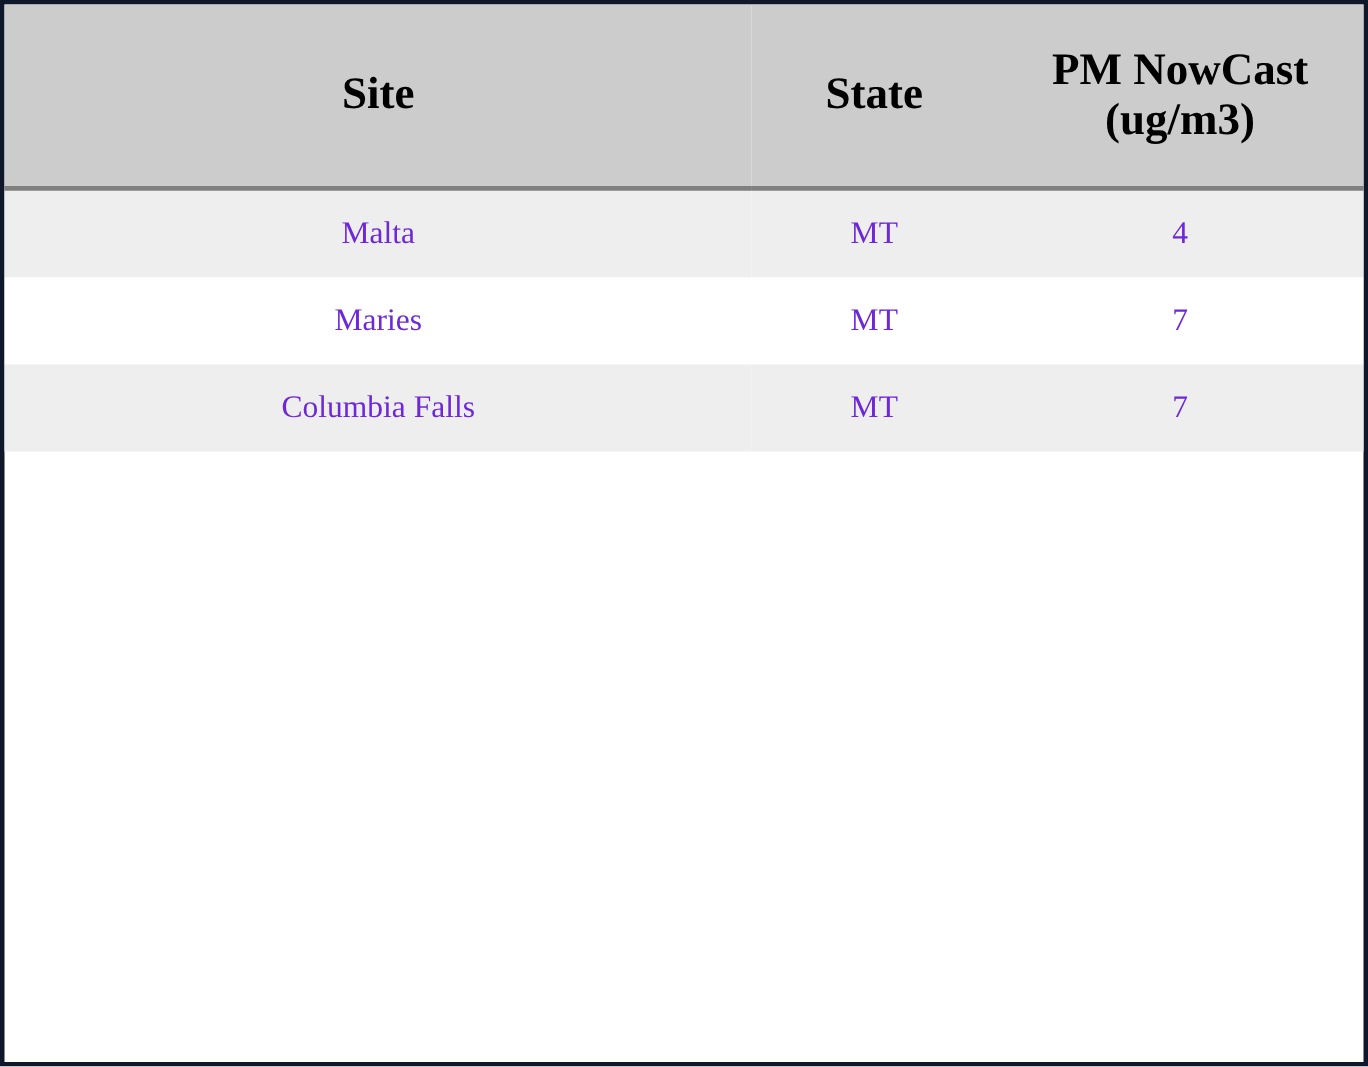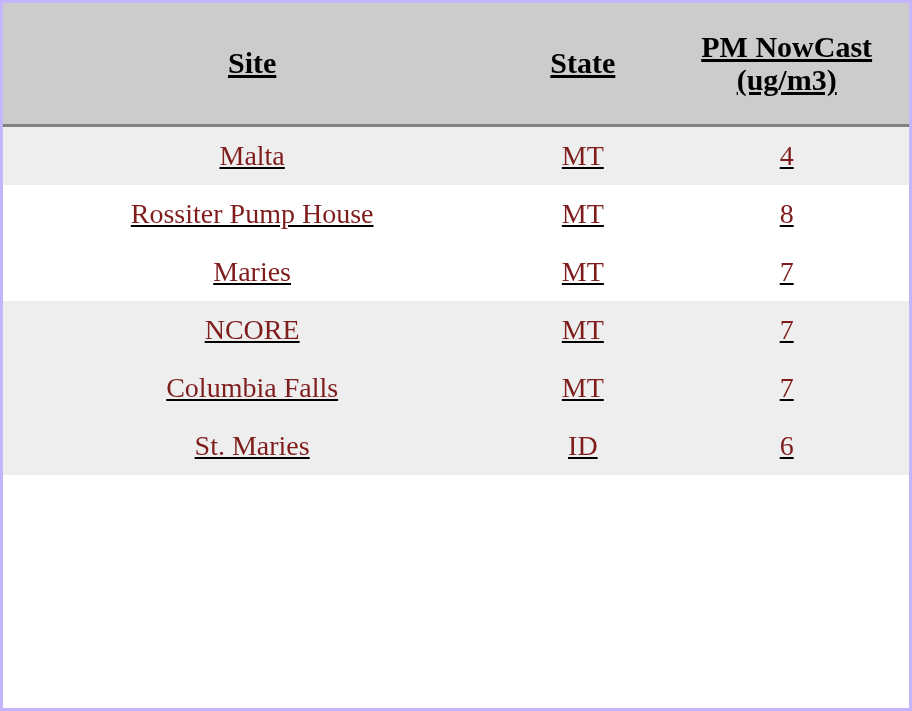--- a/index.html
+++ b/index.html
@@ -10,23 +10,22 @@
   body {
     width: 912px;
     height: 711px;
     font-family: "Liberation Serif", serif;
     overflow: hidden;
   }
   .table-wrap {
     width: 912px;
     height: 711px;
     box-sizing: border-box;
-    border: 3px solid #c4b5fd;
+    border: 3px solid #0f172a;
     background: #ffffff;
-    text-decoration: underline;
   }
   table.data-table {
     width: 100%;
     border-collapse: collapse;
     table-layout: fixed;
   }
   table.data-table thead th {
     background: #cccccc;
     font-family: "Liberation Serif", serif;
     font-weight: bold;
@@ -35,22 +34,22 @@
     text-align: center;
     padding: 6px 4px;
     line-height: 1.12;
     border-bottom: 3px solid #808080;
     vertical-align: middle;
     height: 122px;
     box-sizing: border-box;
   }
   table.data-table tbody td {
     font-family: "Liberation Serif", serif;
-    font-size: 28px;
-    color: #7f1d1d;
+    font-size: 21px;
+    color: #6d28d9;
     text-align: center;
     height: 58px;
     padding: 0 4px;
     vertical-align: middle;
     border: none;
   }
   table.data-table tbody tr.odd td {
     background: #eeeeee;
   }
   table.data-table tbody tr.even td {
@@ -77,39 +76,24 @@
         <th>PM NowCast (ug/m3)</th>
       </tr>
     </thead>
     <tbody>
       <tr class="odd">
         <td>Malta</td>
         <td>MT</td>
         <td>4</td>
       </tr>
       <tr class="even">
-        <td>Rossiter Pump House</td>
-        <td>MT</td>
-        <td>8</td>
-      </tr>
-      <tr class="even">
         <td>Maries</td>
-        <td>MT</td>
-        <td>7</td>
-      </tr>
-      <tr class="odd">
-        <td>NCORE</td>
         <td>MT</td>
         <td>7</td>
       </tr>
       <tr class="odd">
         <td>Columbia Falls</td>
         <td>MT</td>
         <td>7</td>
       </tr>
-      <tr class="odd">
-        <td>St. Maries</td>
-        <td>ID</td>
-        <td>6</td>
-      </tr>
     </tbody>
   </table>
 </div>
 
 </body></html>

